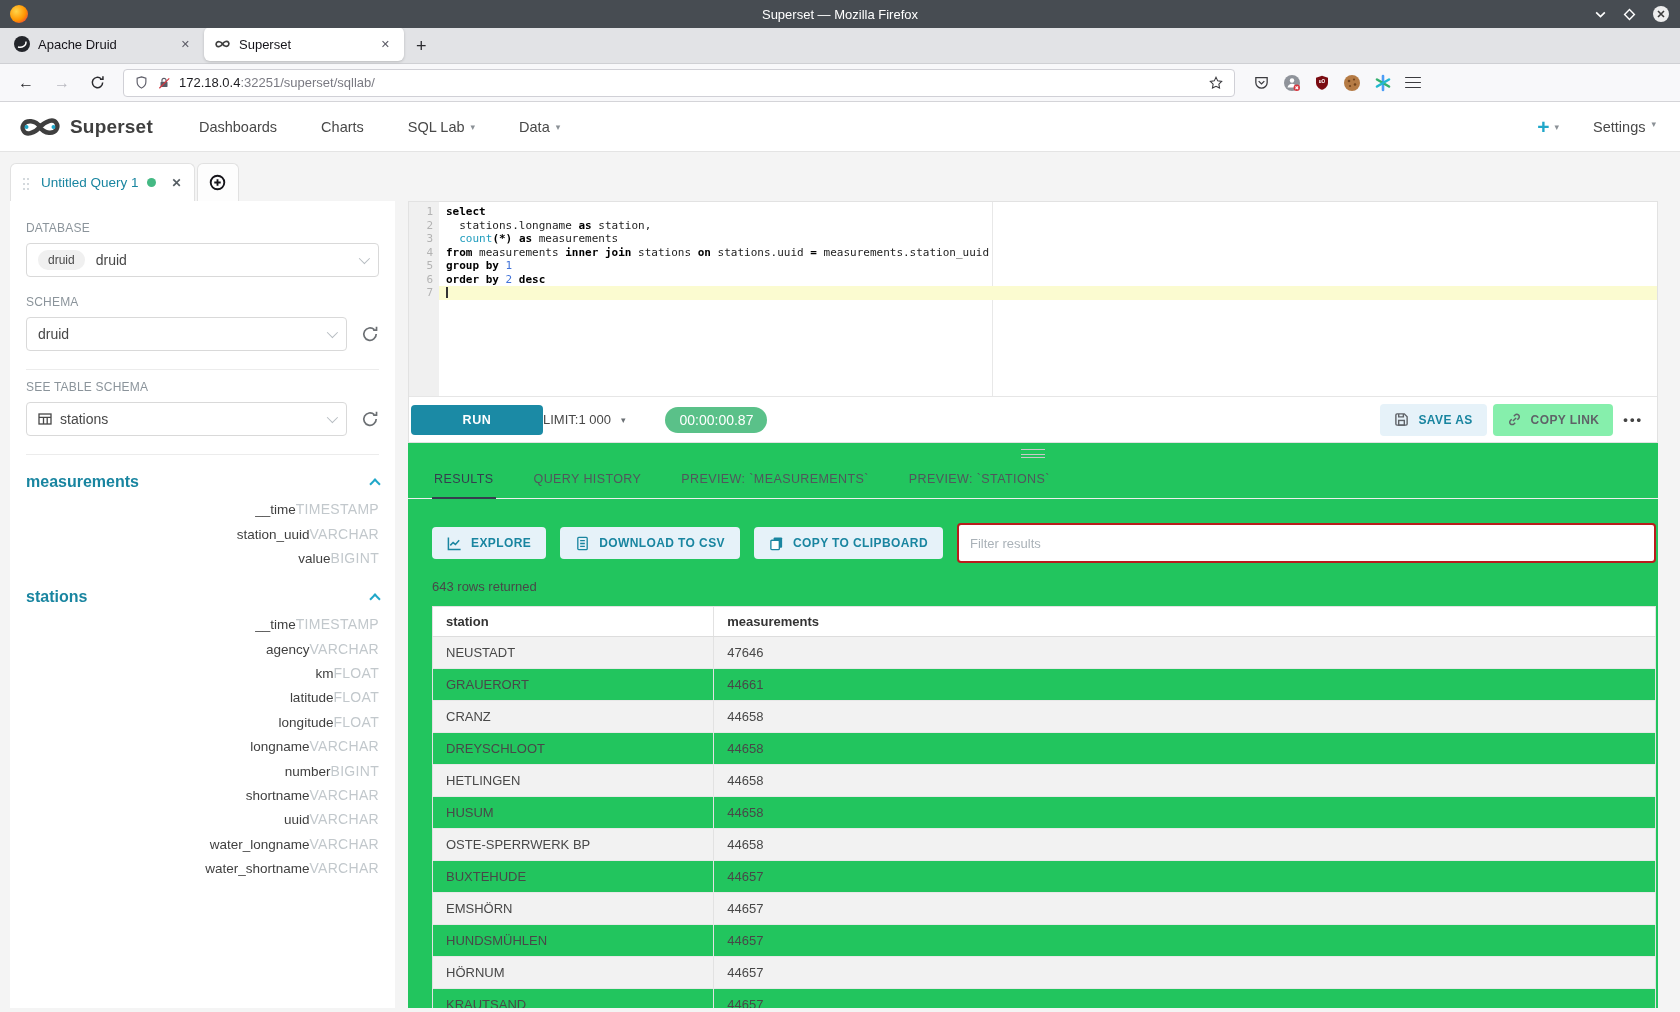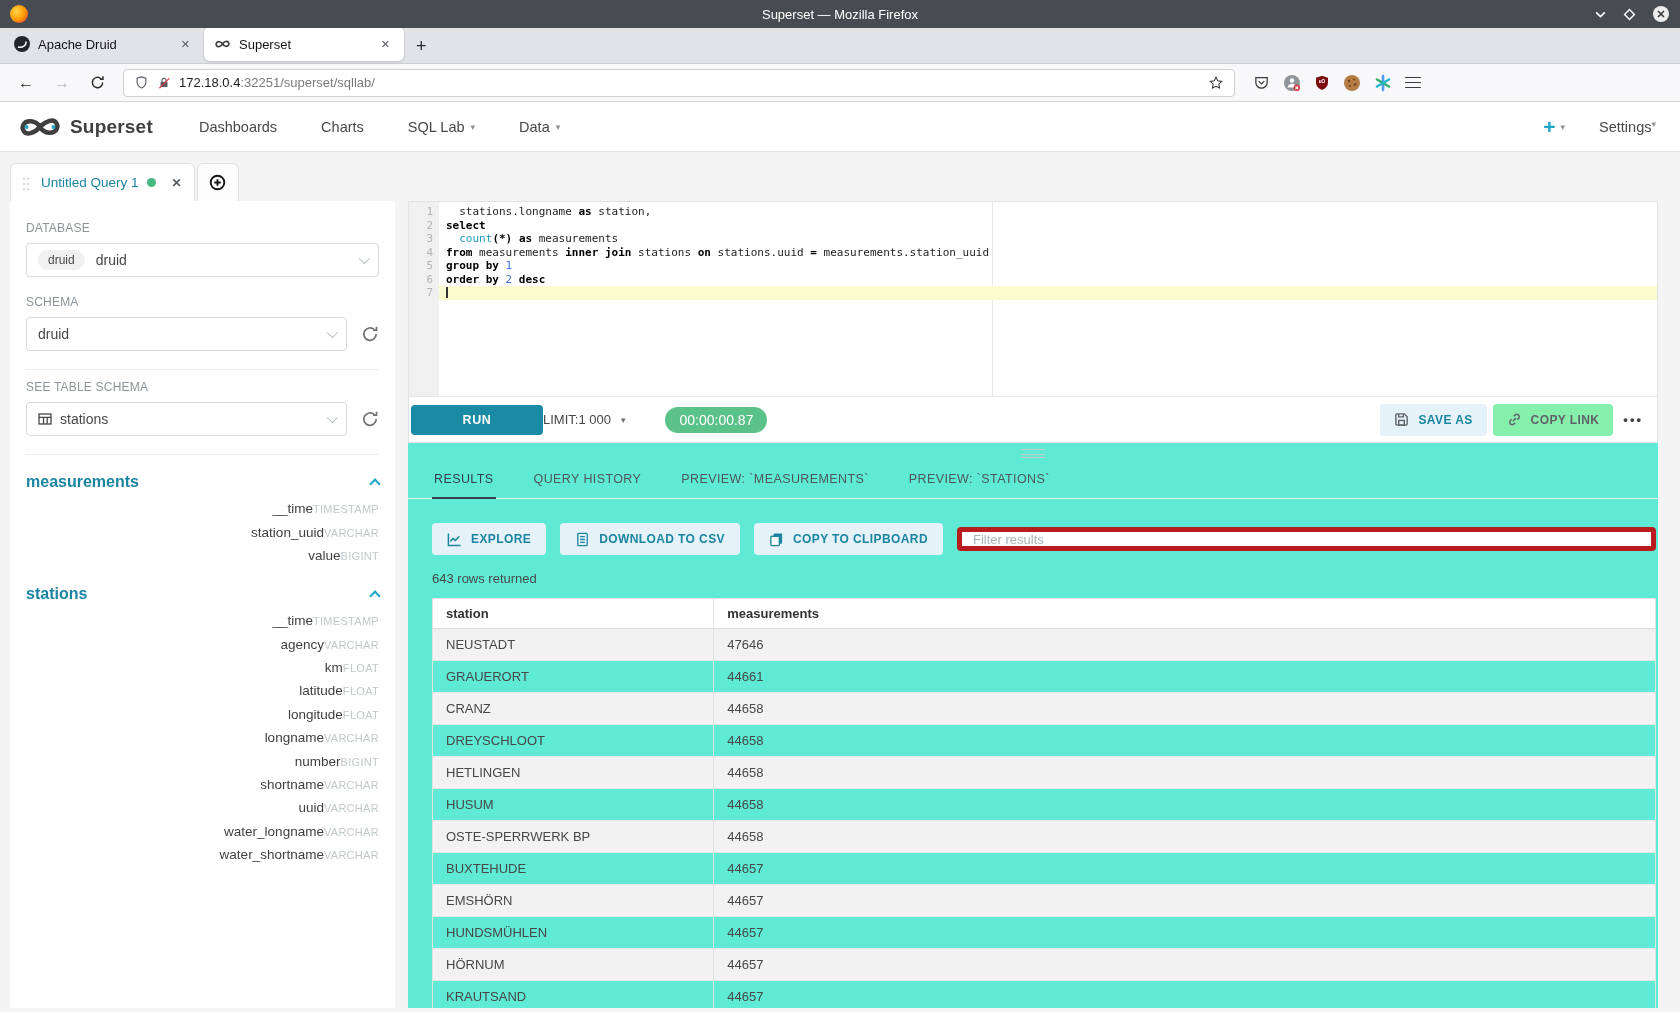--- a/index.html
+++ b/index.html
@@ -35,21 +35,21 @@
   
   .ss-navbar{height:50px;background:#fff;border-bottom:1px solid #e4e4e4;display:flex;align-items:center;padding:0 18px;}
   .brand{display:flex;align-items:center;gap:8px;margin-right:28px;}
   .brand-name{font-size:19px;font-weight:bold;color:#3f3f3f;letter-spacing:.2px;}
   .main-nav{display:flex;align-items:center;gap:8px;}
   .nav-item{padding:0 18px;font-size:14.5px;color:#484848;display:flex;align-items:center;gap:6px;cursor:pointer;}
   .caret{font-size:9px;color:#8b9196;}
   .ss-right{margin-left:auto;display:flex;align-items:center;gap:34px;padding-right:6px;}
   .plus-btn{display:flex;align-items:center;gap:5px;}
   .plus-glyph{color:#20a7c9;font-size:21px;font-weight:bold;line-height:1;}
-  .settings{font-size:14.5px;color:#484848;display:flex;align-items:flex-start;}
+  .settings{font-size:14.5px;color:#484848;display:flex;align-items:flex-start;gap:6px;}
 
   
   .content{height:856px;display:flex;padding-left:10px;background:#f4f4f4;}
   .left-col{width:385px;display:flex;flex-direction:column;}
   .qtabs{height:49px;display:flex;align-items:flex-end;}
   .qtab{height:38px;background:#fff;border:1px solid #e1e1e1;border-bottom:none;border-radius:6px 6px 0 0;display:flex;align-items:center;padding:0 12px;gap:8px;}
   .qtab-label{font-size:13.5px;color:#1985a0;font-weight:500;}
   .drag-dots{width:2px;height:2px;background:#c6ccd2;border-radius:50%;box-shadow:0 5px 0 #c6ccd2,0 10px 0 #c6ccd2,4px 0 0 #c6ccd2,4px 5px 0 #c6ccd2,4px 10px 0 #c6ccd2;margin:-8px 8px 0 0;display:inline-block;}
   .green-dot{width:9px;height:9px;border-radius:50%;background:#44b984;display:inline-block;}
   .qtab-close{color:#555d63;font-size:12px;margin-left:8px;font-weight:bold;}
@@ -61,21 +61,21 @@
   .sel .chev-down{margin-left:auto;}
   .chev-down{width:8px;height:8px;border-right:1.6px solid #b6bcc1;border-bottom:1.6px solid #b6bcc1;transform:rotate(45deg) translateY(-2px);}
   .pill{background:#f0f0f0;border-radius:10px;font-size:12px;color:#4a4a4a;padding:3px 10px;margin-right:11px;}
   .refresh{margin-left:14px;flex:0 0 auto;}
   .divider{height:1px;background:#ececec;margin:18px 0 4px;}
   .sec-head{display:flex;align-items:center;justify-content:space-between;margin-top:18px;margin-bottom:6px;}
   .sec-title{font-size:16px;font-weight:bold;color:#1985a0;}
   .chev-up{width:8px;height:8px;border-left:2px solid #20a7c9;border-top:2px solid #20a7c9;transform:rotate(45deg);margin-top:4px;}
   .col-row{display:flex;align-items:baseline;justify-content:flex-end;padding:4.2px 0 4.2px 10px;}
   .col-name{font-size:13.5px;color:#3f3f3f;}
-  .col-type{font-size:11px;color:#c2c8cc;letter-spacing:.3px;}
+  .col-type{font-size:14px;color:#c2c8cc;letter-spacing:.3px;}
 
   .right-col{flex:1;margin-left:13px;margin-right:22px;display:flex;flex-direction:column;min-width:0;}
   .top-spacer{height:49px;}
   .editor-box{background:#fff;border:1px solid #e2e2e2;}
   .editor{height:194px;display:flex;position:relative;overflow:hidden;}
   .gutter{width:30px;background:#f0f0f0;color:#b3b3b3;font-family:"DejaVu Sans Mono",monospace;font-size:11px;text-align:right;padding:3px 6px 0 0;}
   .gut-line{height:13.5px;line-height:13.5px;}
   .code{flex:1;position:relative;padding-top:3px;font-family:"DejaVu Sans Mono",monospace;font-size:11px;color:#222;}
   .print-margin{position:absolute;top:0;bottom:0;left:553px;width:1px;background:#e8e8e8;}
   .line{height:13.5px;line-height:13.5px;white-space:pre;padding-left:7px;position:relative;}
@@ -89,29 +89,29 @@
   .run-btn{width:132px;height:30px;background:#1b8aa5;color:#fff;border:none;border-radius:4px;font-size:12.5px;font-weight:bold;letter-spacing:.6px;font-family:inherit;}
   .limit{display:flex;align-items:center;font-size:13px;color:#484848;}
   .limit .caret{margin-left:10px;color:#6a6f74;}
   .timer{margin-left:40px;background:#5ac189;color:#fff;font-size:14px;border-radius:14px;padding:5px 14px;}
   .ed-right{margin-left:auto;display:flex;align-items:center;gap:6px;}
   .soft-btn{height:32px;border:none;border-radius:4px;display:flex;align-items:center;gap:9px;padding:0 14px;font-size:12px;font-weight:bold;letter-spacing:.4px;font-family:inherit;}
   .save-as{background:#e6f2f9;color:#1985a0;}
   .copy-link{background:#86efac;color:#5f6368;}
   .more{font-size:13px;color:#444;letter-spacing:2px;font-weight:bold;padding:0 4px;}
 
-  .results{flex:1;background:#5eead4;overflow:hidden;display:flex;flex-direction:column;}
+  .results{flex:1;background:#22c55e;overflow:hidden;display:flex;flex-direction:column;}
   .drag-handle{width:24px;height:9px;margin:6px auto 0;border-top:1px solid #c9c9c9;border-bottom:1px solid #c9c9c9;position:relative;}
   .drag-handle::after{content:"";position:absolute;left:0;right:0;top:3.5px;height:1px;background:#c9c9c9;}
   .rtabs{display:flex;gap:36px;padding:8px 24px 0;border-bottom:1px solid #eeeeee;}
   .rtab{font-size:12.5px;letter-spacing:.4px;color:#51565c;padding:6px 2px 11px;font-weight:500;}
   .rtab.active{color:#353e4f;border-bottom:2px solid #353e4f;margin-bottom:-1px;}
   .actions{display:flex;align-items:center;margin:24px 2px 0 24px;}
   .action-btn{background:#e6f2f9;color:#1985a0;border:none;border-radius:4px;height:32px;display:flex;align-items:center;gap:9px;padding:0 15px;font-size:12px;font-weight:bold;letter-spacing:.4px;margin-right:14px;font-family:inherit;}
-  .filter{flex:1;height:24px;border:5px solid #b91c1c;border-radius:4px;padding:0 11px;font-size:13px;color:#484848;font-family:inherit;}
+  .filter{flex:1;height:40px;border:2px solid #b91c1c;border-radius:4px;padding:0 11px;font-size:13px;color:#484848;font-family:inherit;}
   .filter::placeholder{color:#aab2b8;}
   .rowcount{margin:16px 24px 0;font-size:13px;color:#484848;}
   .rtable-wrap{margin:12px 2px 0 24px;flex:1;overflow:hidden;}
   table.rtable{width:100%;border-collapse:collapse;font-size:13px;color:#484848;border:1px solid #e2e2e2;}
   .rtable th{font-weight:bold;color:#333;text-align:left;height:30px;padding:0 13px;background:#fff;border-bottom:1px solid #ddd;}
   .rtable td{height:32px;padding:4px 13px;border-bottom:1px solid #e8e8e8;}
   .rtable th:first-child,.rtable td:first-child{border-right:1px solid #e2e2e2;width:23%;}
   .rtable tbody tr:nth-child(odd){background:#f2f2f2;}
 </style>
 </head>
@@ -418,22 +418,22 @@
               <div class="gut-line">1</div>
               <div class="gut-line">2</div>
               <div class="gut-line">3</div>
               <div class="gut-line">4</div>
               <div class="gut-line">5</div>
               <div class="gut-line">6</div>
               <div class="gut-line">7</div>
             </div>
           <div class="code" id="code-lines">
             <div class="print-margin"></div>
-          <div class="line"><span>  stations.longname </span><span class="tok-kw">as</span><span> station,</span></div>
-              <div class="line"><span class="tok-kw">select</span></div>
+          <div class="line"><span class="tok-kw">select</span></div>
+              <div class="line"><span>  stations.longname </span><span class="tok-kw">as</span><span> station,</span></div>
               <div class="line"><span>  </span><span class="tok-fn">count</span><span class="tok-kw">(*)</span><span> </span><span class="tok-kw">as</span><span> measurements</span></div>
               <div class="line"><span class="tok-kw">from</span><span> measurements </span><span class="tok-kw">inner join</span><span> stations </span><span class="tok-kw">on</span><span> stations.uuid </span><span class="tok-kw">=</span><span> measurements.station_uuid</span></div>
               <div class="line"><span class="tok-kw">group by</span><span> </span><span class="tok-num">1</span></div>
               <div class="line"><span class="tok-kw">order by</span><span> </span><span class="tok-num">2</span><span> </span><span class="tok-kw">desc</span></div>
               <div class="line active"><span class="caret-bar"></span></div>
             </div>
         </div>
         <div class="ed-toolbar">
           <button class="run-btn">RUN</button>
           <div class="limit">

